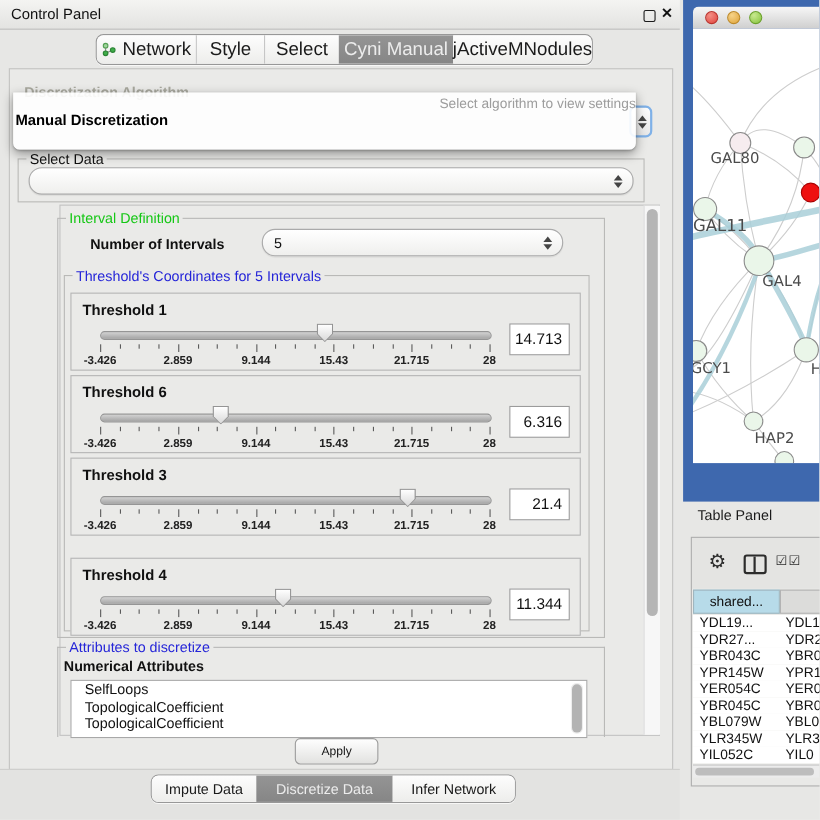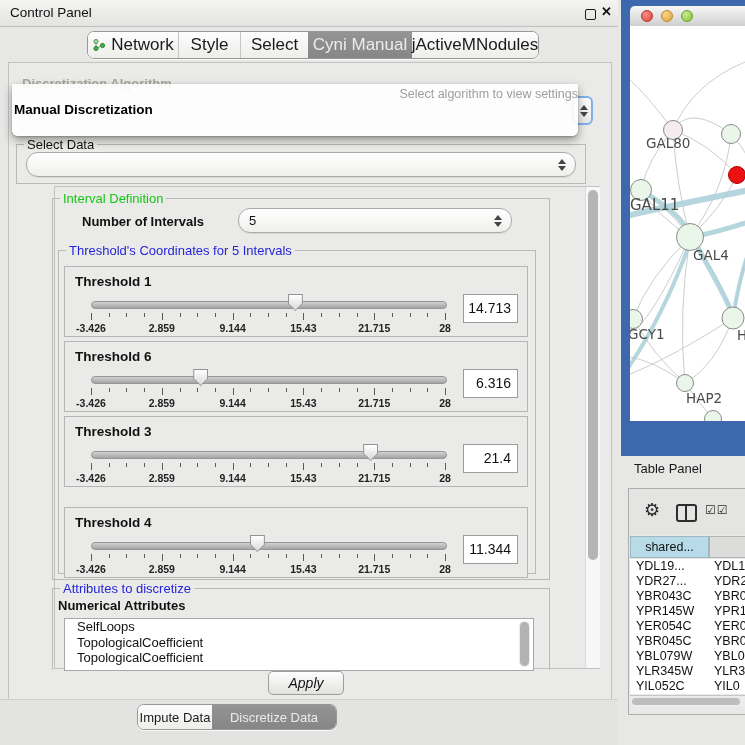--- a/index.html
+++ b/index.html
@@ -34,21 +34,21 @@
   
   .combo{background:linear-gradient(#ffffff,#efefed);border:1px solid #aaaaaa;border-radius:12px;
          font-size:13px;display:flex;align-items:center;padding:0 10px;box-sizing:border-box;
          box-shadow:0 1px 1px rgba(0,0,0,.08);}
   .spinner{position:absolute;right:9px;top:50%;transform:translateY(-50%);width:8px;height:12px;}
   .spinner .up{position:absolute;top:0;left:0;width:0;height:0;
                border-left:4px solid transparent;border-right:4px solid transparent;border-bottom:5px solid #444;}
   .spinner .dn{position:absolute;bottom:0;left:0;width:0;height:0;
                border-left:4px solid transparent;border-right:4px solid transparent;border-top:5px solid #444;}
   .pushbtn{background:linear-gradient(#fefefe,#e2e2e0);border:1px solid #9d9d9d;border-radius:5px;
-           font-size:14px;display:flex;align-items:center;justify-content:center;font-style:italic;}
+           font-size:11px;display:flex;align-items:center;justify-content:center;}
 
   
   #algo-label-behind{left:22px;top:76px;font-size:13px;font-weight:bold;color:#a7a79d;}
   #algo-popup{left:12px;top:84px;width:566px;height:52px;background:rgba(255,255,255,.9);
               border-radius:0 0 6px 6px;box-shadow:0 4px 10px rgba(0,0,0,.38),0 1px 2px rgba(0,0,0,.2);z-index:50;}
   #algo-placeholder{position:absolute;top:3px;left:0;width:100%;text-align:right;color:#9d9d9d;font-size:12.5px;}
   .algo-item{position:absolute;left:2px;font-size:13.5px;color:#000;white-space:nowrap;}
   #combo-focus{left:572px;top:96px;width:17px;height:25px;border:2px solid #7fb1e8;border-radius:6px;
                background:linear-gradient(#fdfdfd,#e8e8e8);z-index:40;}
 
@@ -351,25 +351,28 @@
     </div>
   <div id="attr-scroll">
       <div class="thumb"></div>
     </div>
 </div>
 
 <div class="abs pushbtn" style="left:268px;top:671px;width:74px;height:22px;">Apply</div>
 
 <div class="abs" id="bottom-band"></div>
 <div class="abs segctl" id="bottom-tabs">
-    <div class="seg" style="width: 74px;">
+    <div class="seg" style="width: 95px;">
       <span>Impute Data</span>
     </div>
     <div class="seg sel" style="width: 124px;">
       <span>Discretize Data</span>
+    </div>
+    <div class="seg" style="width: 111px;">
+      <span>Infer Network</span>
     </div>
   </div>
 
 <div class="abs" id="net-frame"></div>
 <div class="abs" id="net-titlebar">
   <div class="tl" style="left:11px;background:radial-gradient(circle at 35% 30%,#f48f85,#e0443e);border:1px solid #b8342e;"></div>
   <div class="tl" style="left:31px;background:radial-gradient(circle at 35% 30%,#f7d388,#dfa43b);border:1px solid #bd8a2a;"></div>
   <div class="tl" style="left:51px;background:radial-gradient(circle at 35% 30%,#c8e98f,#85c33d);border:1px solid #6ba12c;"></div>
 </div>
 <div class="abs" id="net-canvas">

